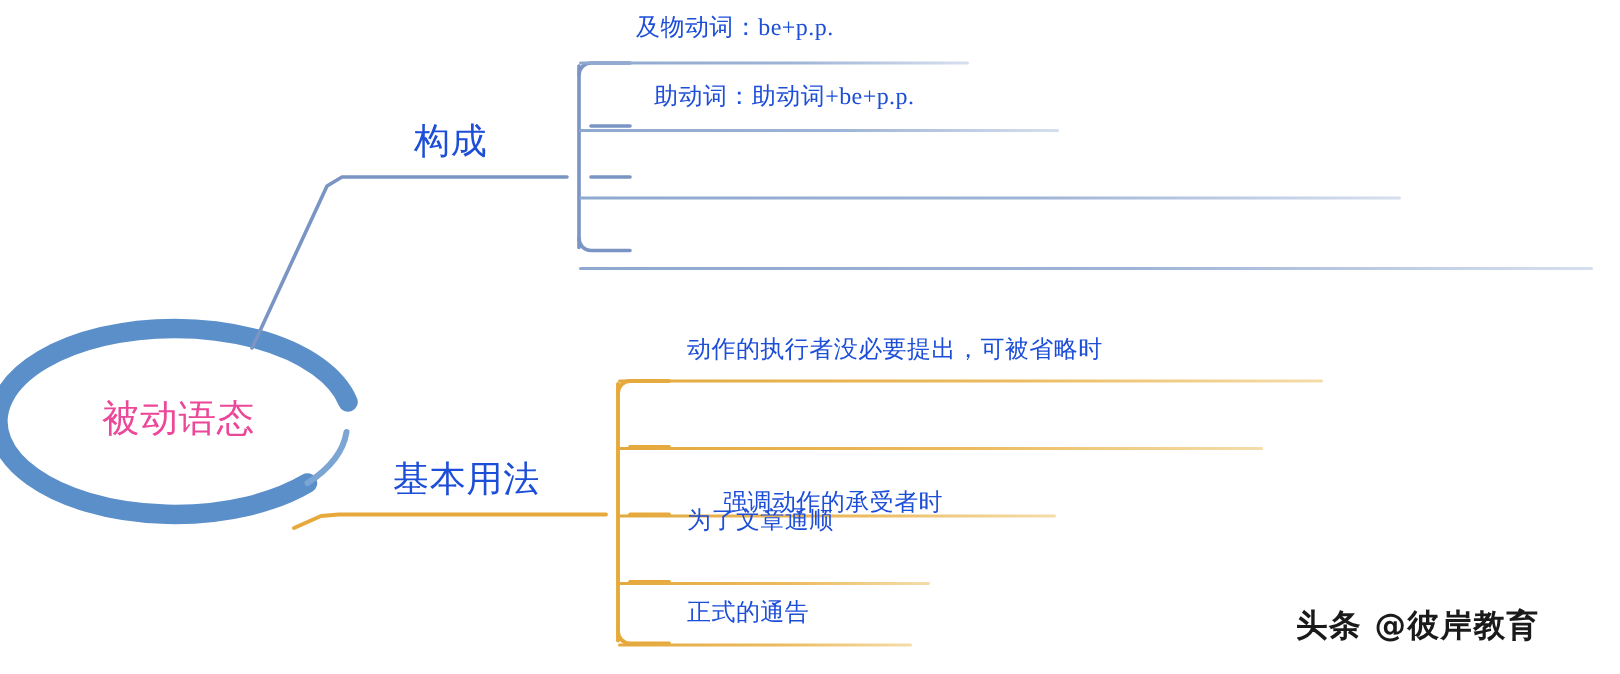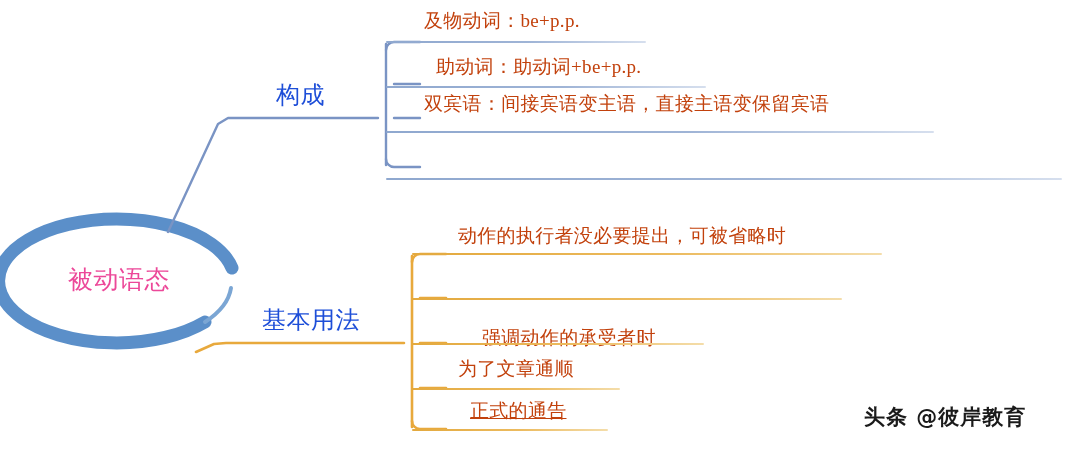--- a/index.html
+++ b/index.html
@@ -36,22 +36,22 @@
   }
   .center-label {
     font-size: 25px;
     color: #ec4899;
   }
   .branch-label {
     font-size: 24px;
     color: #1d4ed8;
   }
   .leaf-label {
-    font-size: 19px;
-    color: #c2410c;
+    font-size: 16px;
+    color: #1d4ed8;
     letter-spacing: 0.3px;
   }
 
   
   .leaf-rule {
     position: absolute;
     height: 2px;
     border-radius: 1px;
   }
   .rule-blue {
@@ -127,34 +127,33 @@
   <div class="node-label branch-label" style="left:276px; top:83px;">构成</div>
 
   <div class="node-label branch-label" style="left:262px; top:308px;">基本用法</div>
 
   <div class="node-label leaf-label" style="left:424px; top:11px;">及物动词：be+p.p.</div>
   <div class="leaf-rule rule-blue" style="left:386px; top:41px; width:260px;"></div>
 
   <div class="node-label leaf-label" style="left:424px; top:57px;margin-left:12px;">助动词：助动词+be+p.p.</div>
   <div class="leaf-rule rule-blue" style="left:386px; top:86px; width:320px;"></div>
 
-  <div class="node-label leaf-label" style="left:424px; top:94px;">双宾语：间接宾语变主语，直接主语变保留宾语</div>
   <div class="leaf-rule rule-blue" style="left:386px; top:131px; width:548px;"></div>
 
   <div class="leaf-rule rule-blue" style="left:386px; top:178px; width:676px;"></div>
 
   <div class="node-label leaf-label" style="left:458px; top:226px;">动作的执行者没必要提出，可被省略时</div>
   <div class="leaf-rule rule-gold" style="left:412px; top:253px; width:470px;"></div>
 
   <div class="leaf-rule rule-gold" style="left:412px; top:298px; width:430px;"></div>
 
   <div class="node-label leaf-label" style="left:482px; top:316px;margin-top:12px;">强调动作的承受者时</div>
   <div class="leaf-rule rule-gold" style="left:412px; top:343px; width:292px;"></div>
 
-  <div class="node-label leaf-label" style="left:458px; top:340px;margin-top:19px;">为了文章通顺</div>
+  <div class="node-label leaf-label" style="left:458px; top:340px;">为了文章通顺</div>
   <div class="leaf-rule rule-gold" style="left:412px; top:388px; width:208px;"></div>
 
-  <div class="node-label leaf-label" style="left:470px; top:401px;text-decoration:underline;">正式的通告</div>
+  <div class="node-label leaf-label" style="left:458px; top:401px;">正式的通告</div>
   <div class="leaf-rule rule-gold" style="left:412px; top:429px; width:196px;"></div>
 
   <div class="watermark" style="left:864px; top:403px;">头条 @彼岸教育</div>
 
 </div>
 
 </body></html>

